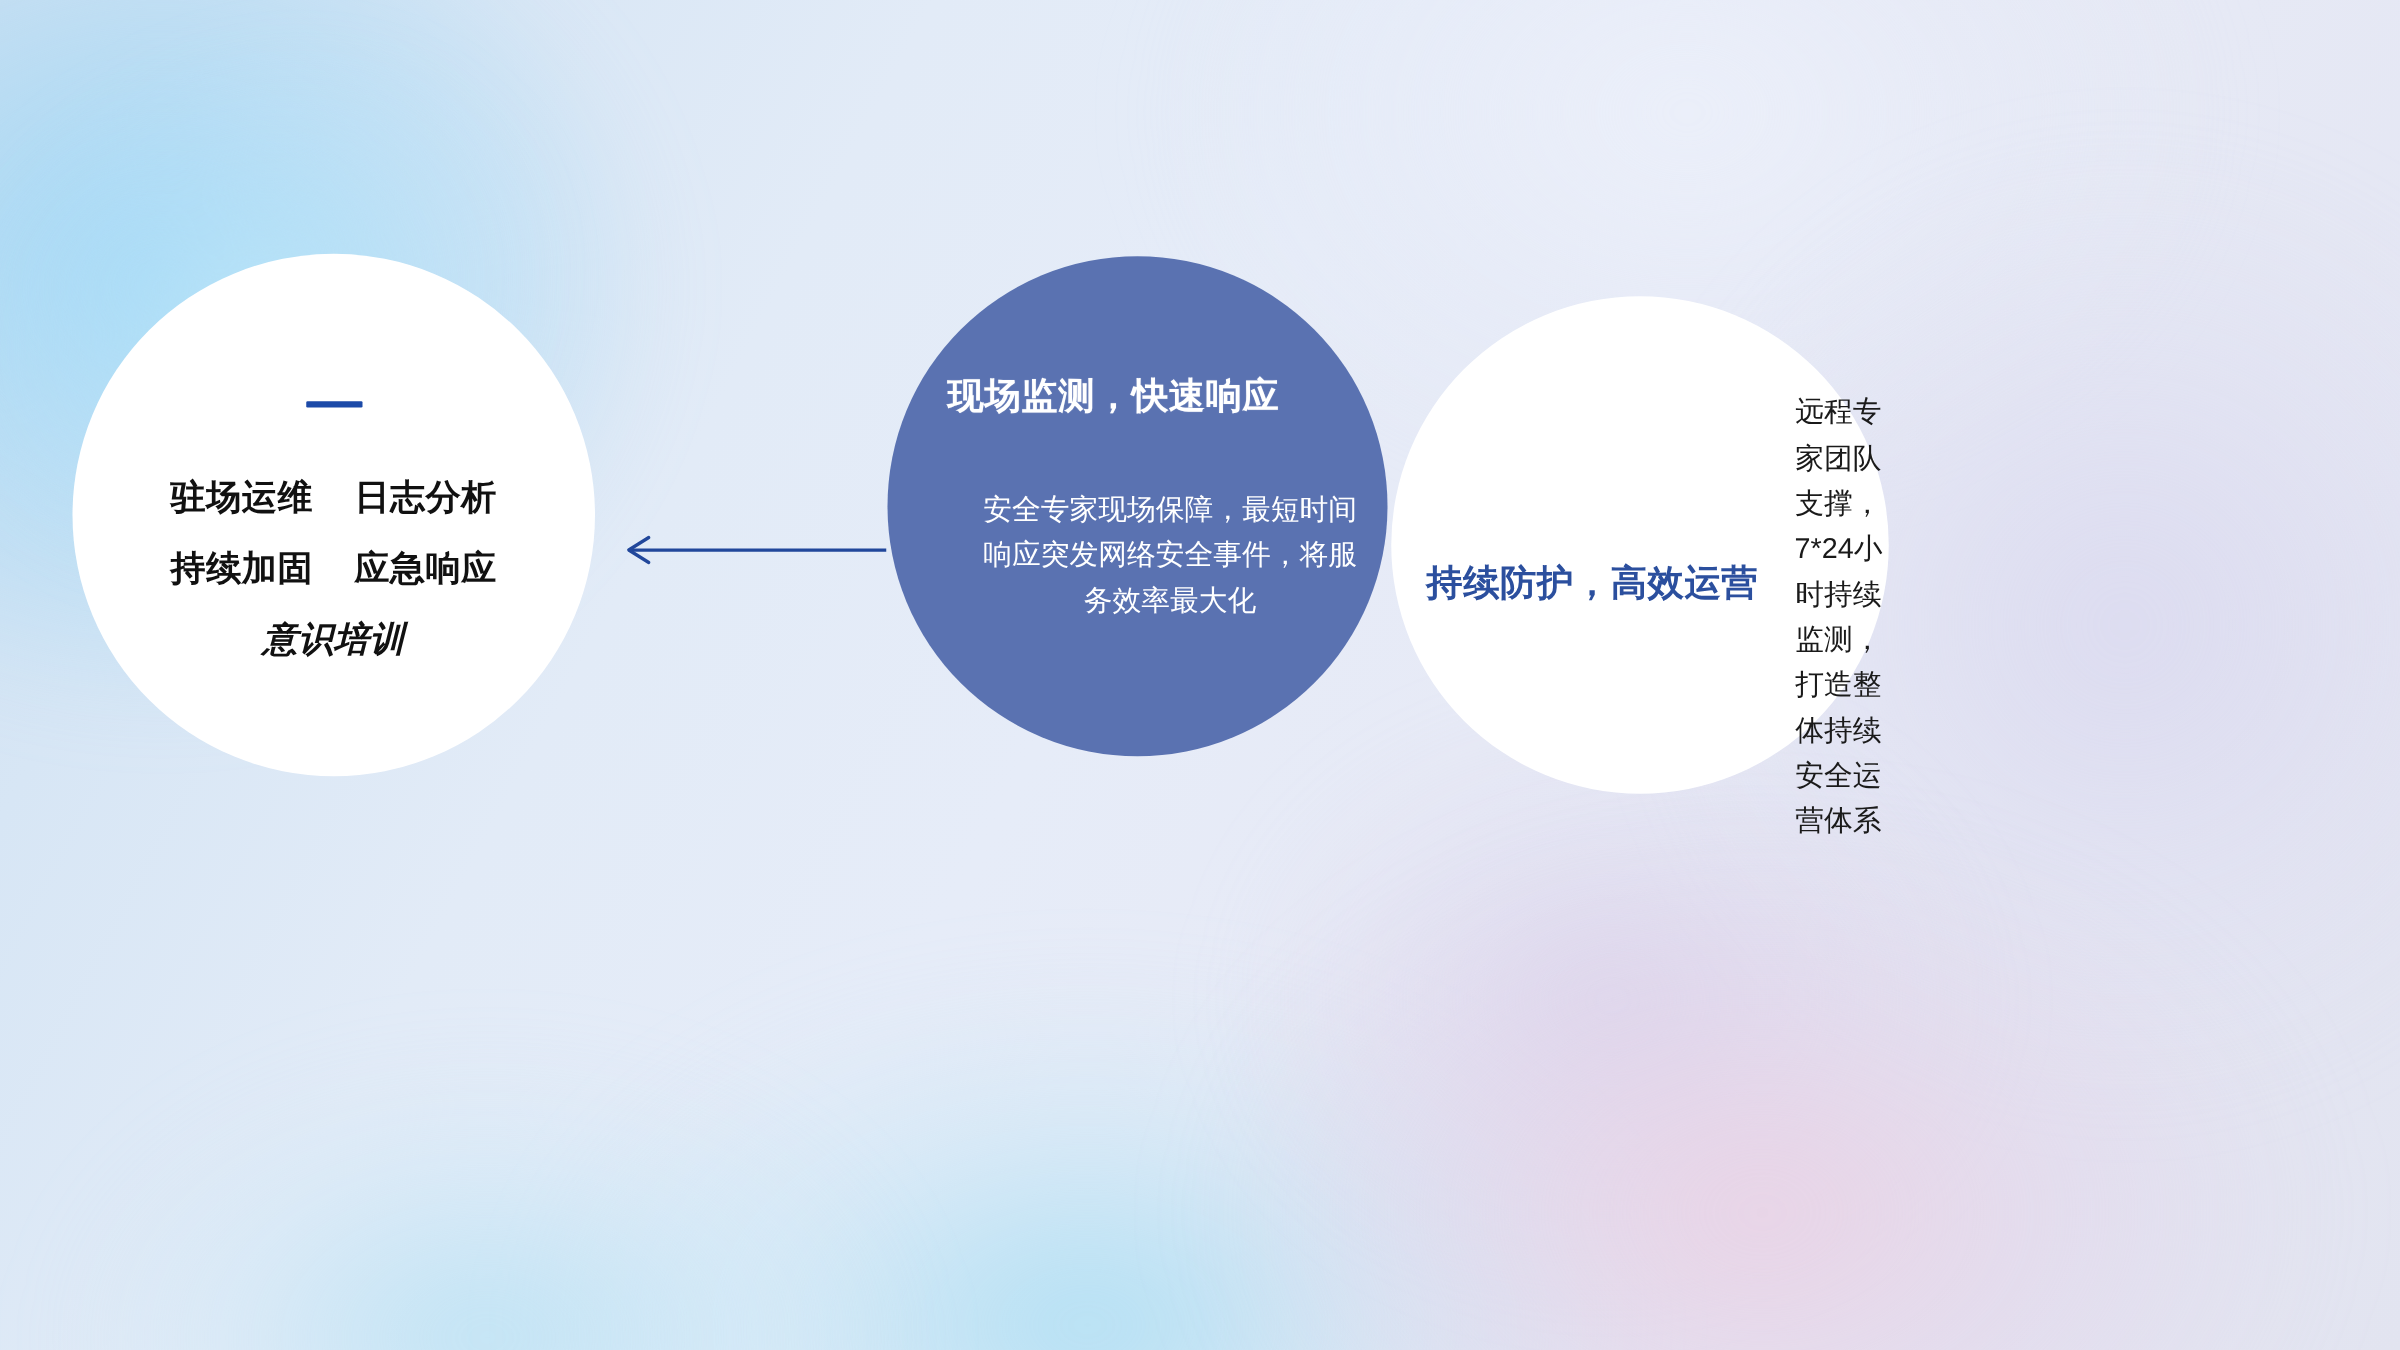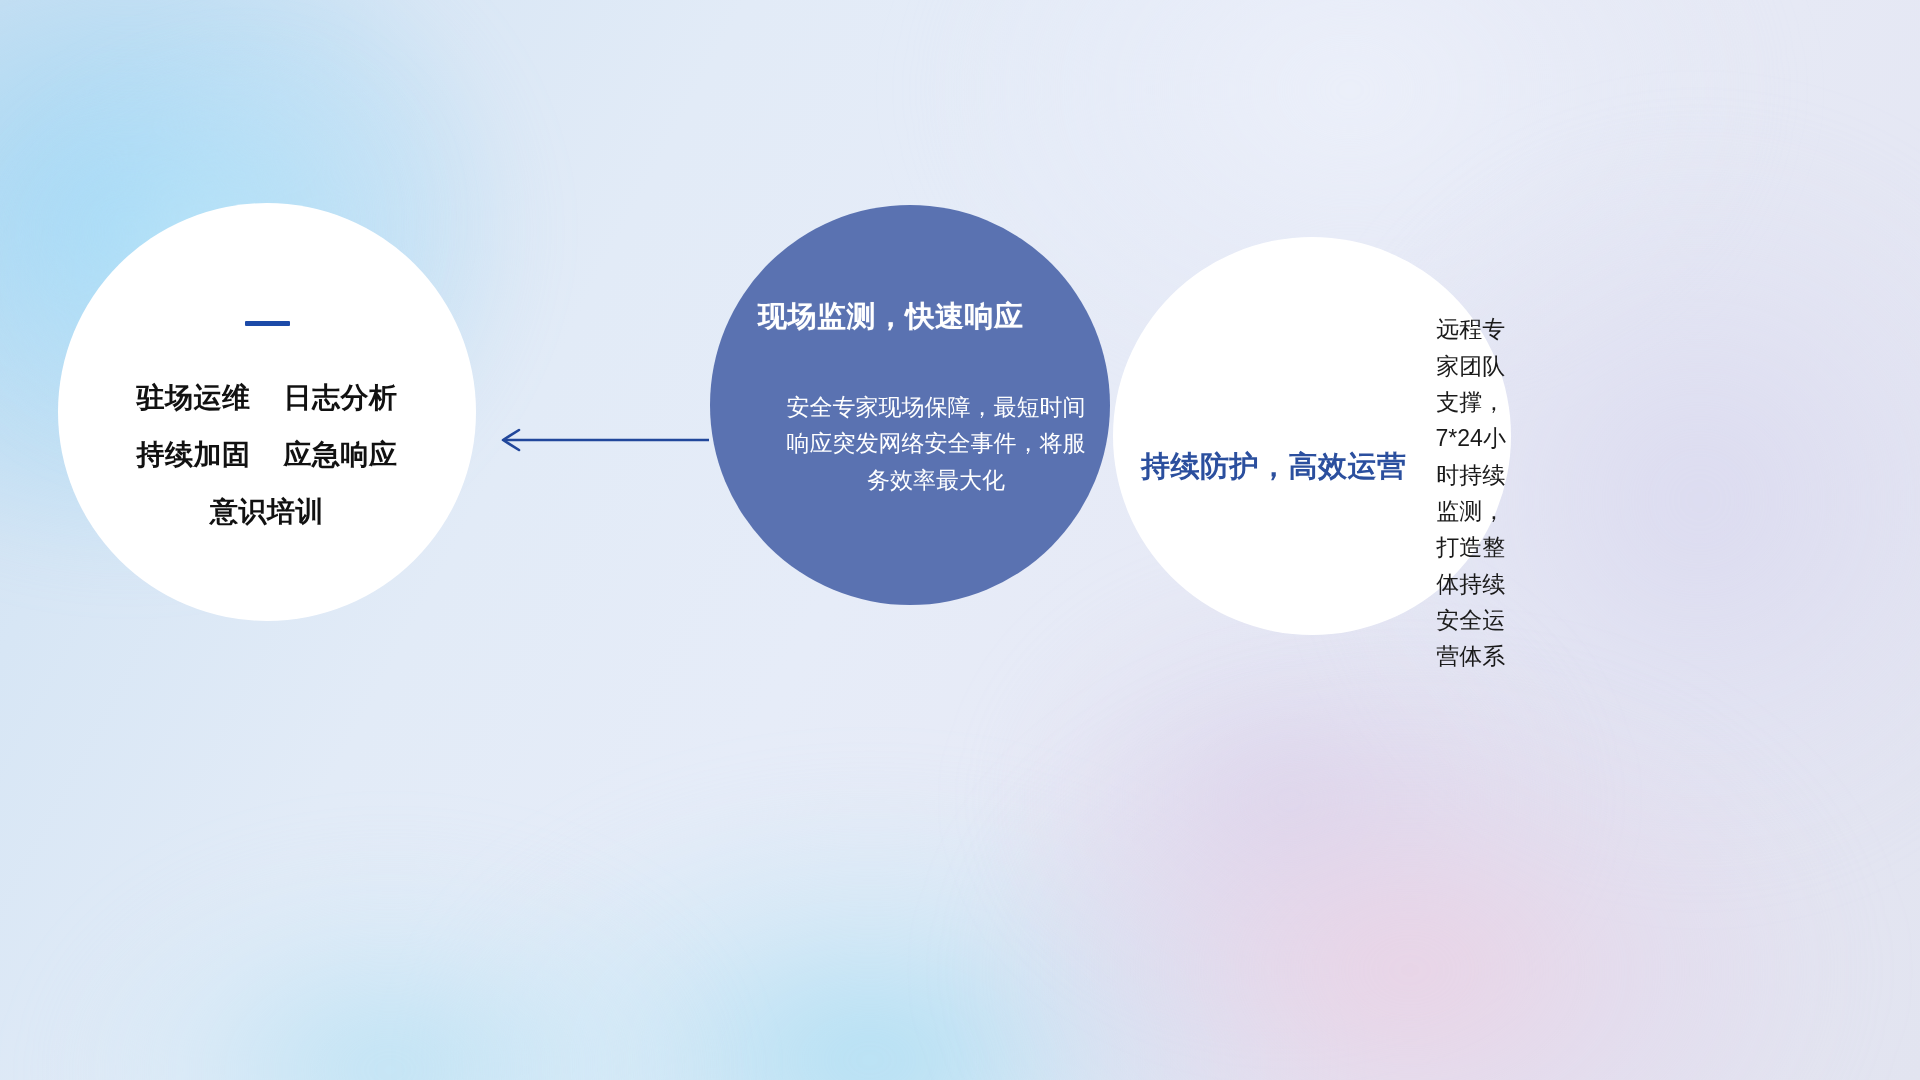--- a/index.html
+++ b/index.html
@@ -132,21 +132,21 @@
   }
   .left-line {
     font-size: 28px;
     font-weight: bold;
     color: #111111;
     letter-spacing: 0.5px;
     margin-bottom: 25px;
     white-space: pre;
     line-height: 1.15;
   }
-  .left-line:last-child { margin-bottom: 4px; }
+  .left-line:last-child { margin-bottom: 4px; font-style: italic; }
 
   
   .mid-content {
     position: absolute;
     left: 710px; top: 205px;
     width: 400px; height: 400px;
     display: flex;
     flex-direction: column;
     justify-content: flex-start;
     padding-top: 92px;

